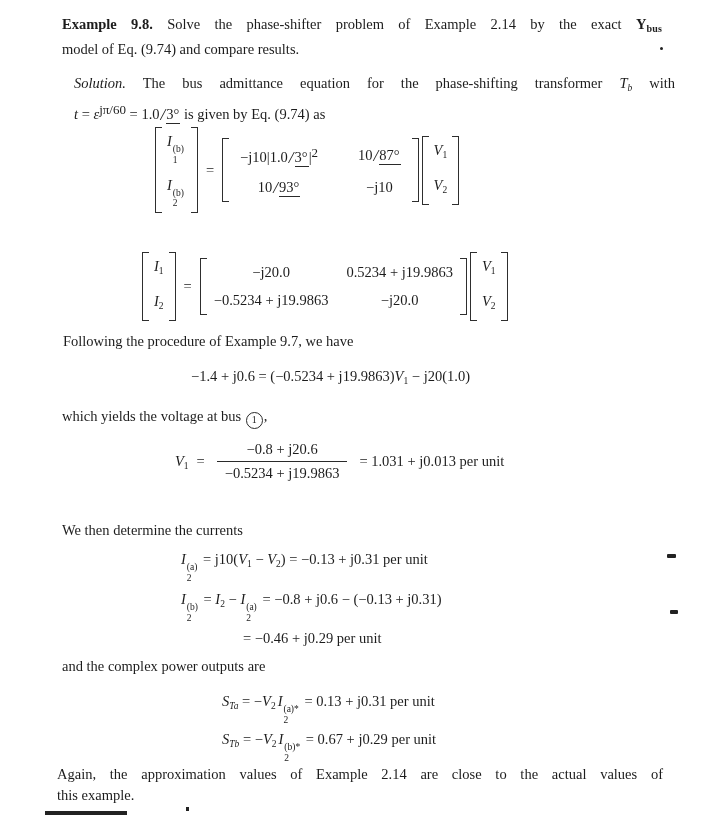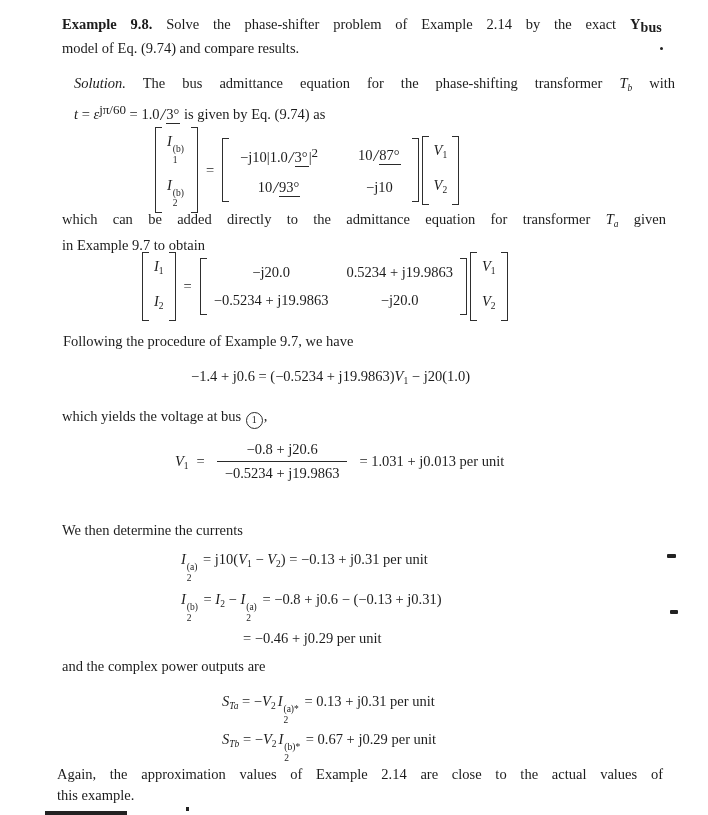--- a/index.html
+++ b/index.html
@@ -8,21 +8,21 @@
     background:#ffffff; color:#1c1c1c;
     font-family:"Liberation Serif","DejaVu Serif",serif;
     font-size:14.5px;
   }
   .abs { position:absolute; }
   .para { line-height:21px; }
   .jl { text-align:justify; text-align-last:justify; }
   .bold { font-weight:700; }
   .it { font-style:italic; }
   .v { font-style:italic; }
-  .bsub { font-weight:700; font-size:14px; vertical-align:-3px; letter-spacing:0.2px; }
+  .bsub { font-weight:700; font-size:10px; vertical-align:-3px; letter-spacing:0.2px; }
   .sb { font-size:9.5px; vertical-align:-3px; font-style:normal; }
   .sb.it { font-style:italic; }
   .sup { font-size:13px; vertical-align:5px; }
   .ss { display:inline-flex; flex-direction:column; align-items:flex-start; font-size:9.5px; line-height:9px; vertical-align:-6px; margin:0 2px 0 1px; }
   .ss .t, .ss .b { display:block; white-space:nowrap; }
   .ss .b { margin-top:1.5px; }
   .eqline { white-space:nowrap; line-height:20px; }
   .asl { font-style:italic; font-size:17px; line-height:1; padding:0 1px; position:relative; top:1px; }
   .au { border-bottom:1.2px solid #2a2a2a; padding:0 1px 1px 0; }
   .meq { display:flex; align-items:center; white-space:nowrap; }
@@ -88,24 +88,20 @@
     <span class="mat" style="margin-left:3px;">
       <span class="brk l"></span>
       <span class="mcol">
         <span class="cell"><span class="v">V</span><span class="sb">1</span></span>
         <span class="cell"><span class="v">V</span><span class="sb">2</span></span>
       </span>
       <span class="brk r"></span>
     </span>
   </div>
 
-  <div class="abs para" style="left:62px; top:209px; width:604px;">
-    <div class="jl"><span>which can be added directly to the admittance equation for transformer </span><span class="v">T</span><span class="sb it">a</span><span> given</span></div>
-    <div>in Example 9.7 to obtain</div>
-  </div>
 
   <div class="abs meq" style="left:142px; top:252px;">
     <span class="mat">
       <span class="brk l"></span>
       <span class="mcol">
         <span class="cell"><span class="v">I</span><span class="sb">1</span></span>
         <span class="cell"><span class="v">I</span><span class="sb">2</span></span>
       </span>
       <span class="brk r"></span>
     </span>

